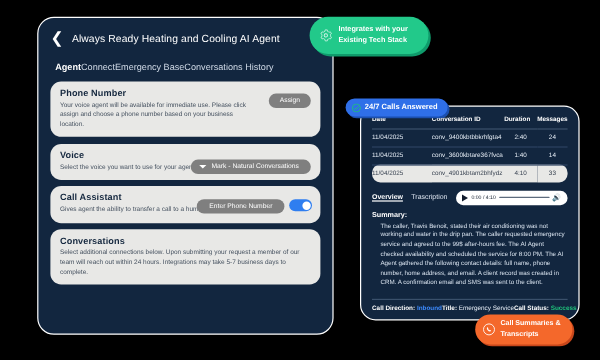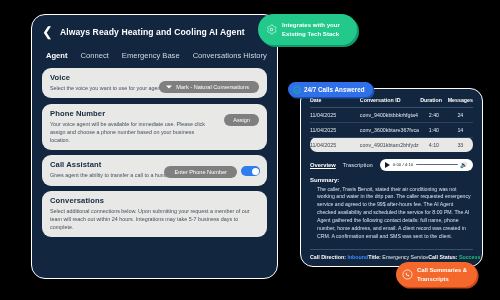--- a/index.html
+++ b/index.html
@@ -20,24 +20,24 @@
     border: 1.6px solid #ffffff;
     border-radius: 14px;
     padding: 9px 10px 0 10px;
   }
   .agent-head { display: flex; align-items: center; gap: 7px; height: 16px; }
   .back-chevron {
     color: #ffffff; font-size: 13px; line-height: 1;
     font-weight: 300; cursor: pointer; margin-top: -2px;
   }
   .agent-title {
-    color: #ffffff; font-size: 8.6px; font-weight: bold;
+    color: #ffffff; font-size: 8.6px; font-weight: normal;
     letter-spacing: .1px; white-space: nowrap;
   }
-  .tabs { display: flex; gap: 13px; margin-top: 11px; padding-left: 4px; }
+  .tabs { display: flex; margin-top: 11px; padding-left: 4px; }
   .tab { color: #cfd9e6; font-size: 7.6px; white-space: nowrap; cursor: pointer; }
   .tab.active { color: #ffffff; font-weight: bold; }
 
   .cards { margin-top: 8px; display: flex; flex-direction: column; gap: 5.5px; }
   .card {
     background: #e8e8e6;
     border-radius: 9px;
     padding: 5px 8px 6px 8px;
     position: relative;
     min-height: 26px;
@@ -201,32 +201,32 @@
     <div class="tabs">
       <span class="tab active">Agent</span>
       <span class="tab">Connect</span>
       <span class="tab">Emergency Base</span>
       <span class="tab">Conversations History</span>
     </div>
 
     <div class="cards">
 
       <div class="card">
+        <div class="card-title">Phone Number</div>
+        <div class="card-desc">Your voice agent will be available for immediate use. Please click assign and choose a phone number based on your business location.</div>
+        <button class="pill assign">Assign</button>
+      </div>
+
+      <div class="card">
         <div class="card-title">Voice</div>
         <div class="card-desc">Select the voice you want to use for your agent.</div>
         <div class="pill voice">
           <span class="caret"></span>
           <span>Mark - Natural Conversations</span>
         </div>
-      </div>
-
-      <div class="card">
-        <div class="card-title">Phone Number</div>
-        <div class="card-desc">Your voice agent will be available for immediate use. Please click assign and choose a phone number based on your business location.</div>
-        <button class="pill assign">Assign</button>
       </div>
 
 
 
       <div class="card">
         <div class="card-title">Call Assistant</div>
         <div class="card-desc">Gives agent the ability to transfer a call to a human.</div>
         <div class="pill phone-input">Enter Phone Number</div>
         <div class="toggle"></div>
       </div>

